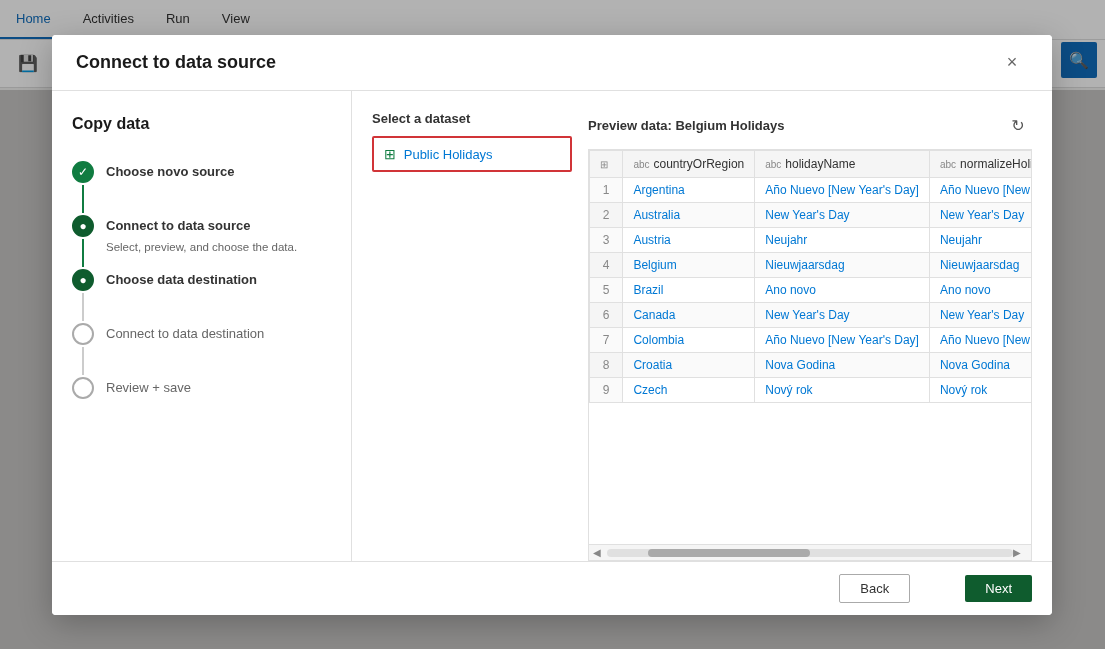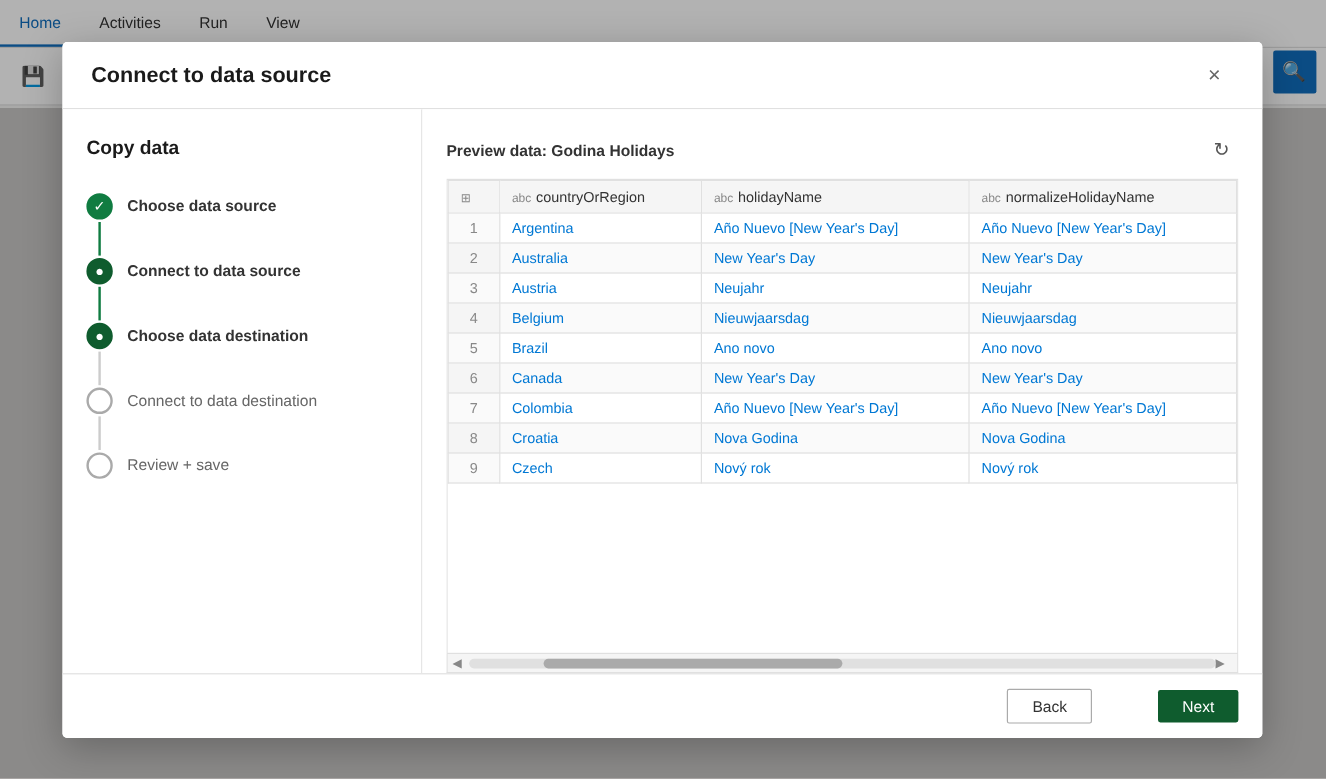--- a/index.html
+++ b/index.html
@@ -455,31 +455,32 @@
 
         <div class="steps-panel">
           <div class="steps-title">Copy data</div>
 
           <div class="step-item">
             <div class="step-connector-area">
               <div class="step-icon completed">✓</div>
               <div class="step-line"></div>
             </div>
             <div class="step-content">
-              <div class="step-label">Choose data source</div>
+              <div class="step-label">Choose novo source</div>
             </div>
           </div>
 
           <div class="step-item">
             <div class="step-connector-area">
               <div class="step-icon active">●</div>
               <div class="step-line"></div>
             </div>
             <div class="step-content">
               <div class="step-label">Connect to data source</div>
+              <div class="step-sublabel">Select, preview, and choose the data.</div>
             </div>
           </div>
 
           <div class="step-item">
             <div class="step-connector-area">
               <div class="step-icon active">●</div>
               <div class="step-line inactive"></div>
             </div>
             <div class="step-content">
               <div class="step-label">Choose data destination</div>
@@ -503,24 +504,31 @@
             <div class="step-content">
               <div class="step-label dimmed">Review + save</div>
             </div>
           </div>
 
         </div>
 
         <div class="content-panel">
           <div class="content-inner">
 
+            <div class="dataset-selector">
+              <div class="section-header">Select a dataset</div>
+              <div class="dataset-item">
+                <span class="dataset-icon">⊞</span>
+                <span class="dataset-label">Public Holidays</span>
+              </div>
+            </div>
 
             <div class="preview-panel">
               <div class="preview-header">
-                <span class="preview-title">Preview data: Godina Holidays</span>
+                <span class="preview-title">Preview data: Belgium Holidays</span>
                 <div class="preview-refresh">↻</div>
               </div>
 
               <div class="data-table-wrapper">
                 <table class="data-table">
                   <thead>
                     <tr>
                       <th><span class="col-type">⊞</span></th>
                       <th><span class="col-type">abc</span><span>countryOrRegion</span></th>
                       <th><span class="col-type">abc</span><span>holidayName</span></th>

